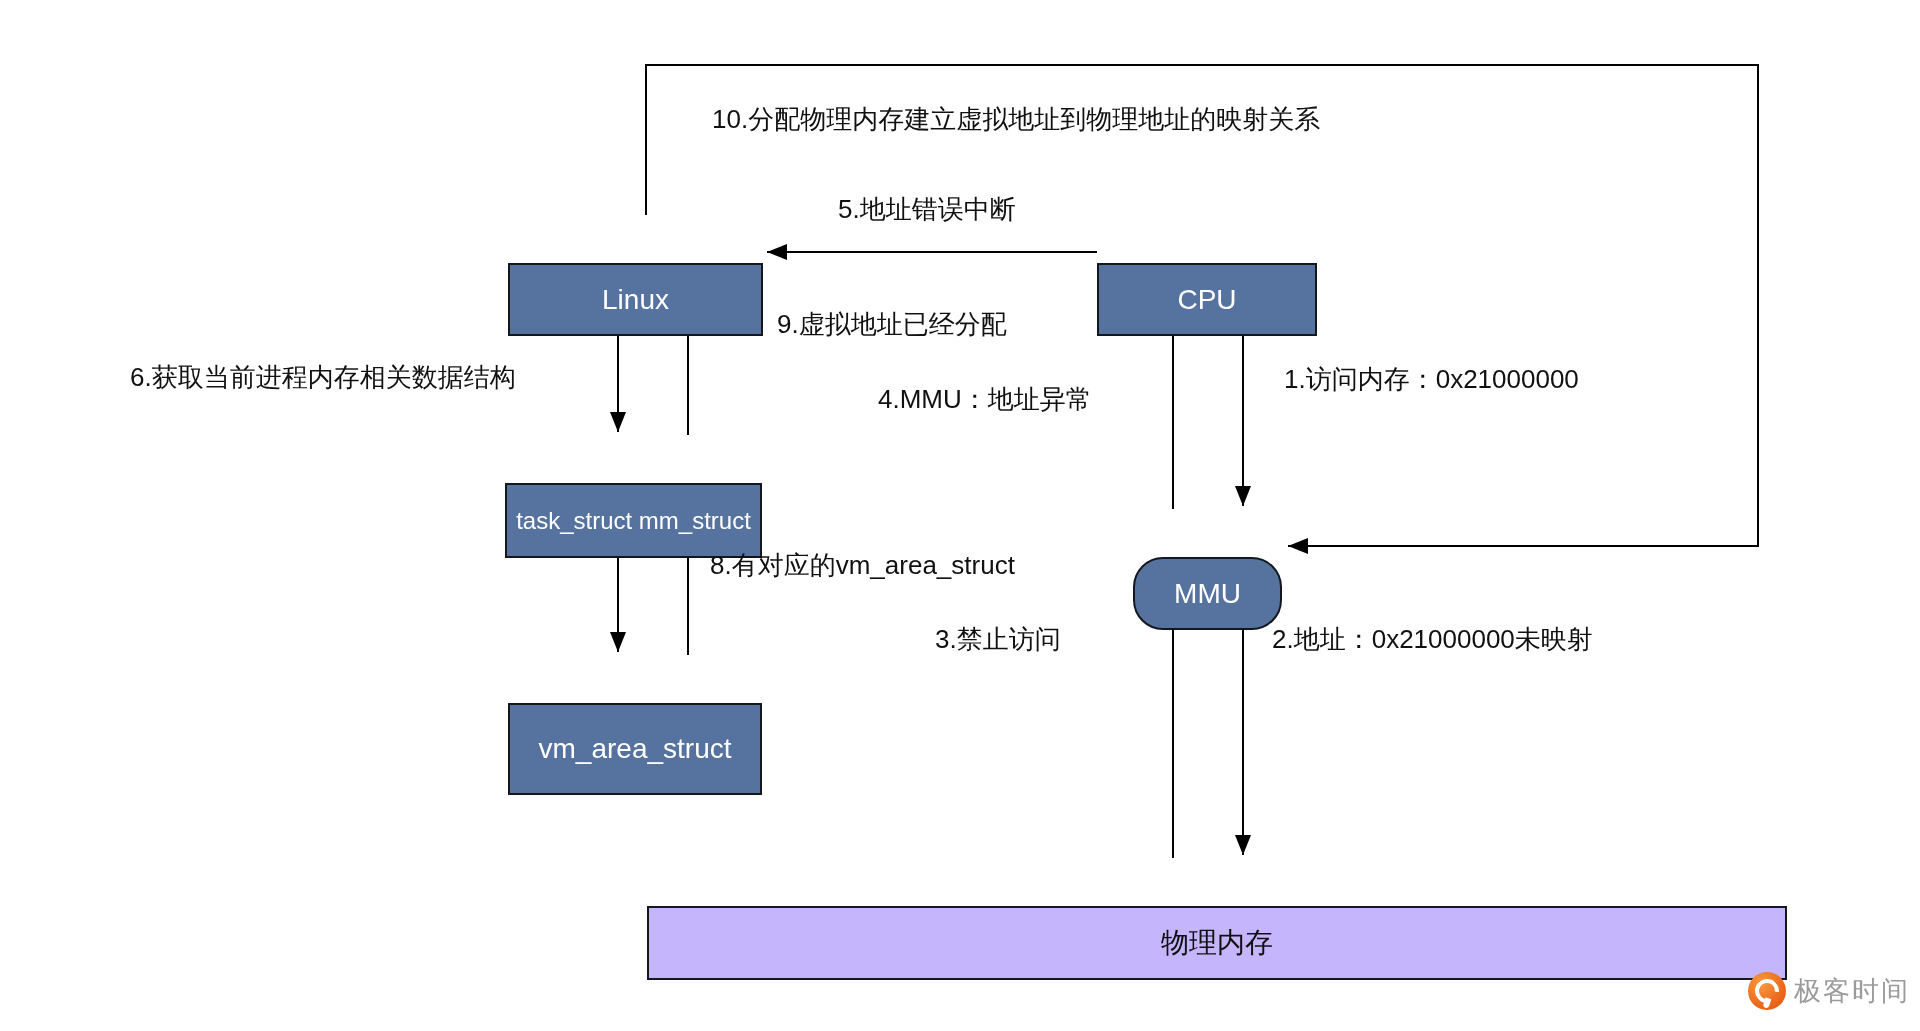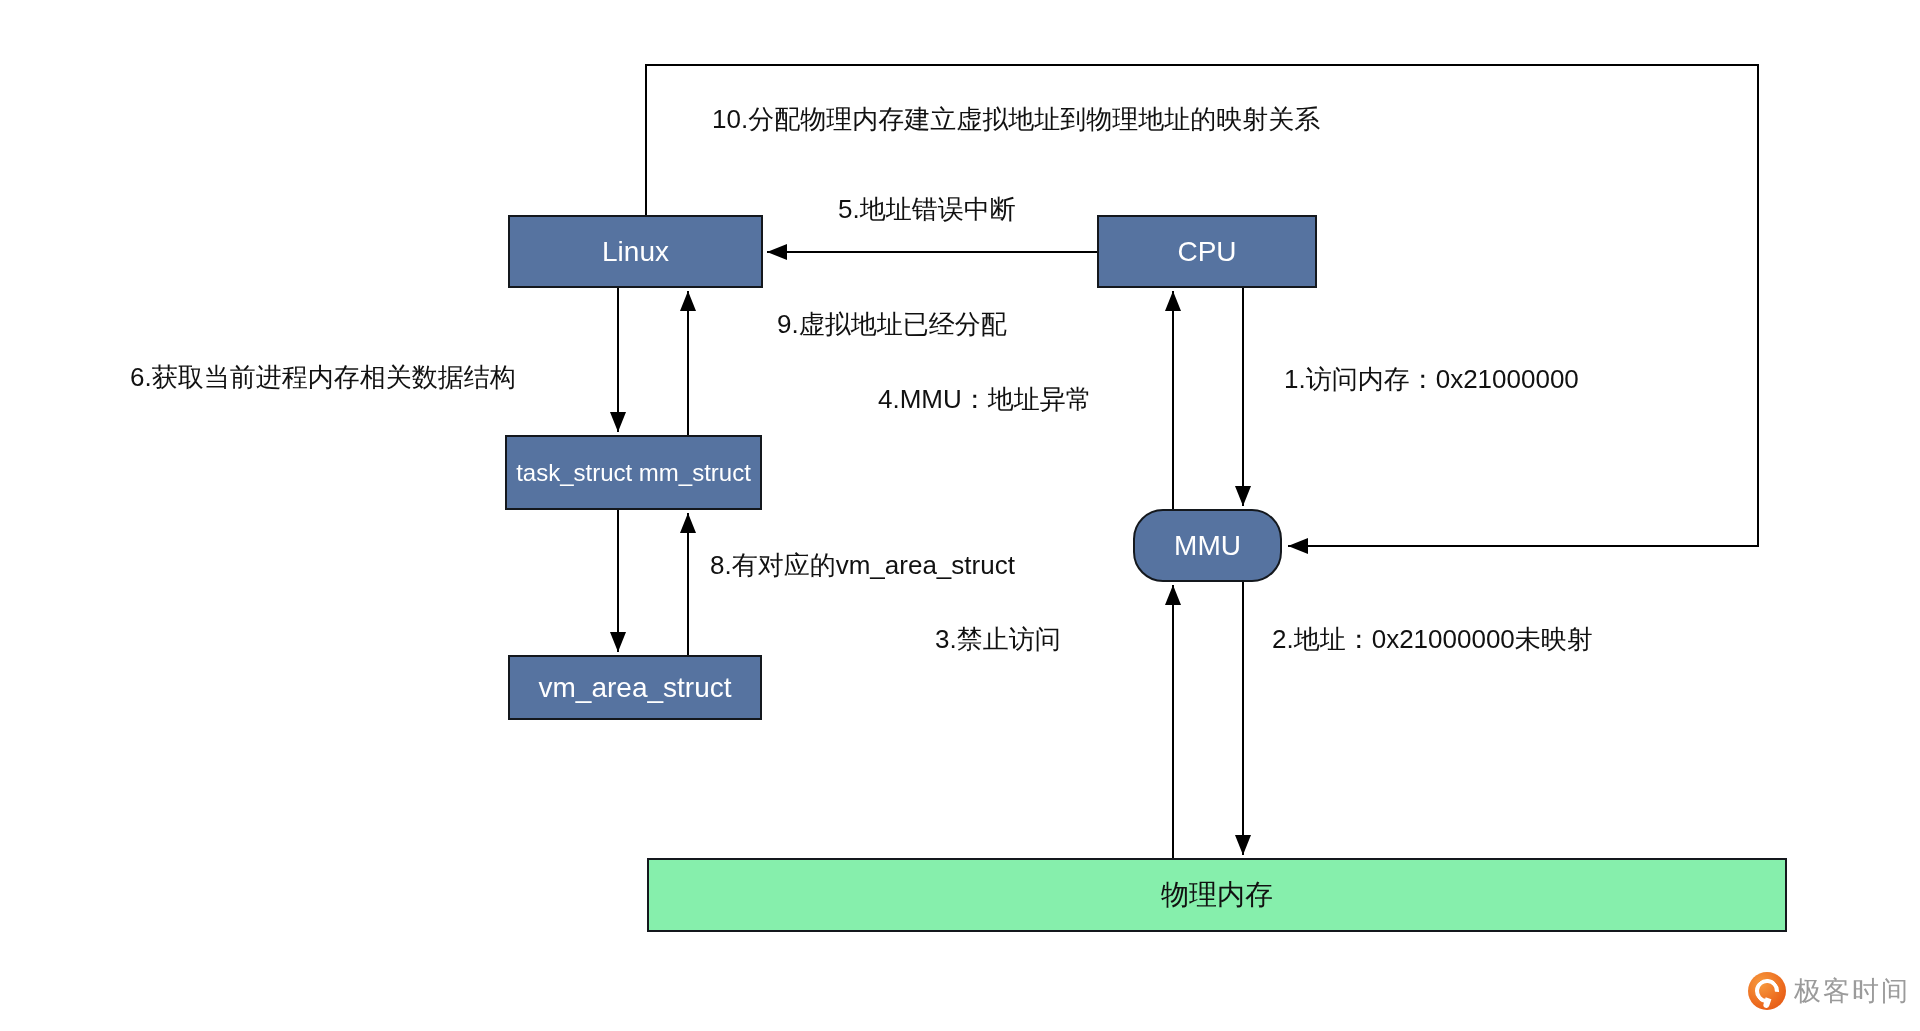--- a/index.html
+++ b/index.html
@@ -18,29 +18,30 @@
     box-sizing: border-box;
     background: #5673a0;
     border: 2px solid #14181d;
     color: #ffffff;
     display: flex;
     align-items: center;
     justify-content: center;
     font-size: 28px;
     white-space: nowrap;
     z-index: 2;
+    margin-top: 48px;
   }
   .node-linux { left: 508px; top: 215px; width: 255px; height: 73px; }
   .node-cpu   { left: 1097px; top: 215px; width: 220px; height: 73px; }
   .node-task  { left: 505px; top: 435px; width: 257px; height: 75px; font-size: 24px; }
-  .node-vm    { left: 508px; top: 655px; width: 254px; height: 65px; }
+  .node-vm    { left: 508px; top: 655px; width: 254px; height: 92px; }
   .node-mmu   { left: 1133px; top: 509px; width: 149px; height: 73px; border-radius: 30px; }
   .node-phys  {
     left: 647px; top: 858px; width: 1140px; height: 74px;
-    background: #86efac; color: #111111;
+    background: #c4b5fd; color: #111111;
   }
 
   .edge-label {
     position: absolute;
     color: #111111;
     font-size: 26px;
     line-height: 1;
     white-space: nowrap;
     z-index: 3;
   }

